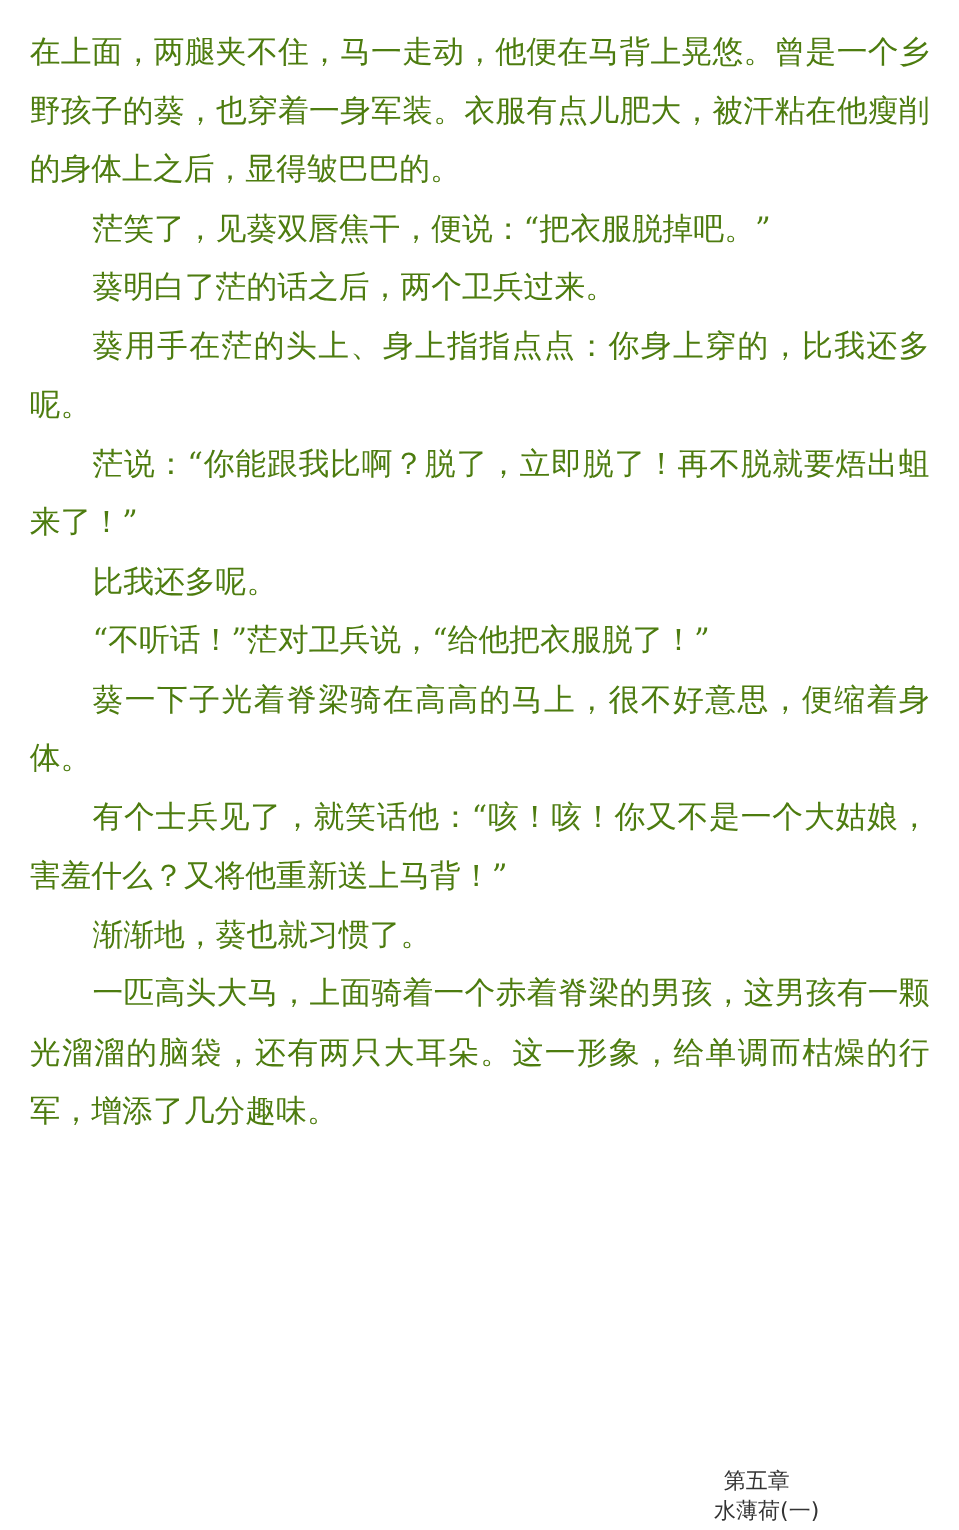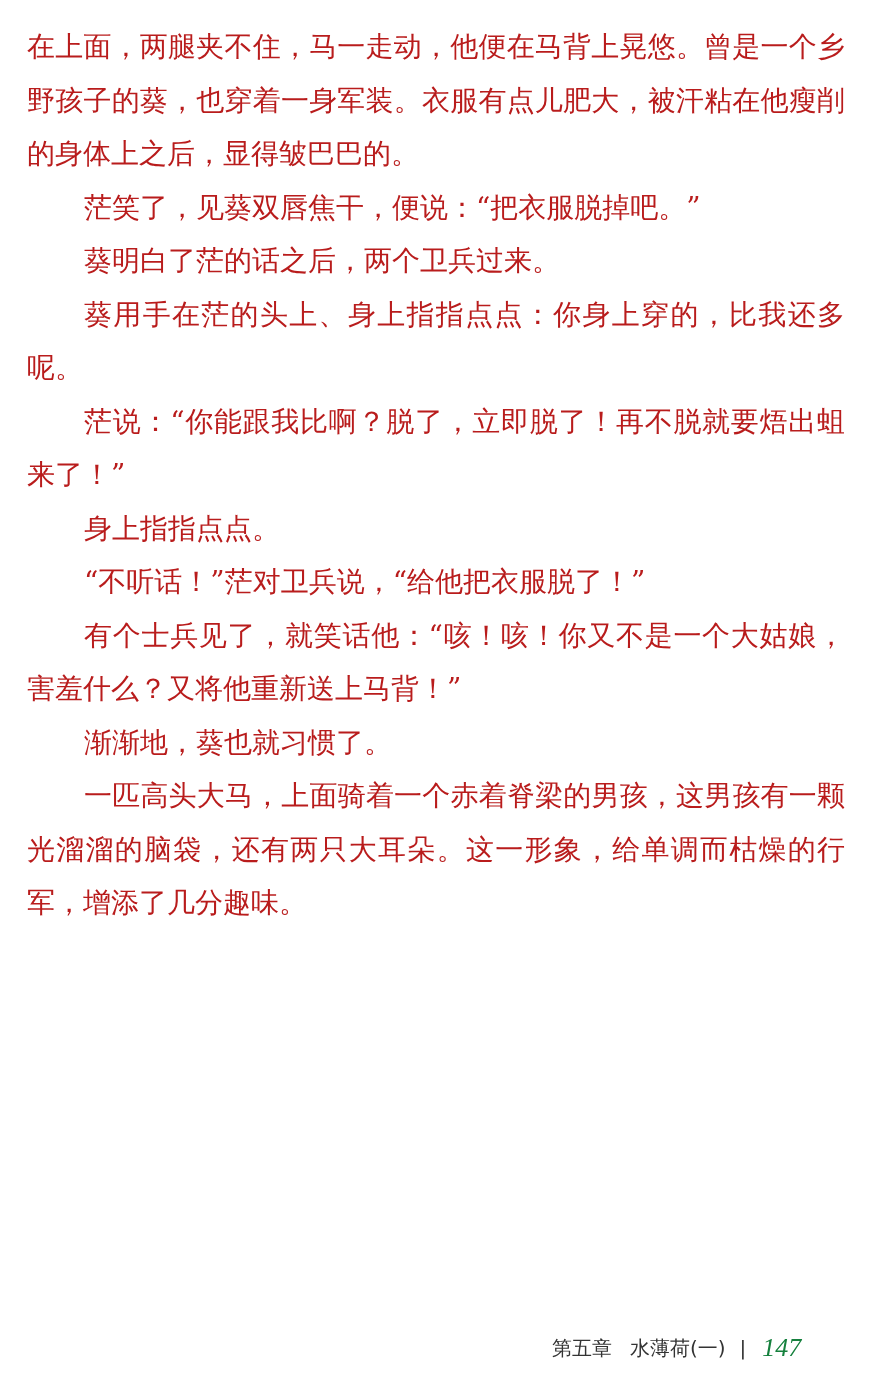--- a/index.html
+++ b/index.html
@@ -1,44 +1,45 @@
 <!DOCTYPE html>
 <html><head>
 <meta charset="utf-8">
 <style>
   html, body { margin: 0; padding: 0; background: #ffffff; }
   body { width: 872px; height: 1391px; position: relative; overflow: hidden; }
   .page {
     position: absolute; left: 27px; top: 20px; width: 818px;
     font-family: "DejaVu Serif", "Liberation Serif", serif;
-    font-size: 28px; line-height: 53.5px; color: #b91c1c;
+    font-size: 28px; line-height: 53.5px; color: #4d7c0f;
     text-align: justify; text-justify: inter-character;
   }
   .page p { margin: 0; text-indent: 57px; }
   .page p.noindent { text-indent: 0; }
   .footer {
     position: absolute; top: 1333px; left: 552px; right: 30px; height: 30px;
     font-family: "DejaVu Sans", "Liberation Sans", sans-serif;
-    font-size: 20px; color: #333; display: flex; align-items: center;
+    font-size: 20px; color: #333; display: flex; align-items: center; flex-direction: column;
   }
   .footer .chapter { margin-right: 18px; }
   .footer .sep { margin: 0 16px 0 14px; font-size: 20px; color:#333; }
   .footer .pnum { font-family: "Liberation Serif", "DejaVu Serif", serif; font-style: italic; font-size: 26px; color:#15803d; }
 </style>
 </head>
 <body>
 
 <div class="page">
   <p class="noindent">在上面，两腿夹不住，马一走动，他便在马背上晃悠。曾是一个乡野孩子的葵，也穿着一身军装。衣服有点儿肥大，被汗粘在他瘦削的身体上之后，显得皱巴巴的。</p>
   <p>茫笑了，见葵双唇焦干，便说：“把衣服脱掉吧。”</p>
   <p>葵明白了茫的话之后，两个卫兵过来。</p>
   <p>葵用手在茫的头上、身上指指点点：你身上穿的，比我还多呢。</p>
   <p>茫说：“你能跟我比啊？脱了，立即脱了！再不脱就要焐出蛆来了！”</p>
-  <p>身上指指点点。</p>
+  <p>比我还多呢。</p>
   <p>“不听话！”茫对卫兵说，“给他把衣服脱了！”</p>
+  <p>葵一下子光着脊梁骑在高高的马上，很不好意思，便缩着身体。</p>
   <p>有个士兵见了，就笑话他：“咳！咳！你又不是一个大姑娘，害羞什么？又将他重新送上马背！”</p>
   <p>渐渐地，葵也就习惯了。</p>
   <p>一匹高头大马，上面骑着一个赤着脊梁的男孩，这男孩有一颗光溜溜的脑袋，还有两只大耳朵。这一形象，给单调而枯燥的行军，增添了几分趣味。</p>
 </div>
 
 <div class="footer">
   <span class="chapter">第五章</span>
   <span class="section">水薄荷(一)</span>
   <span class="sep">|</span>
   <span class="pnum">147</span>

